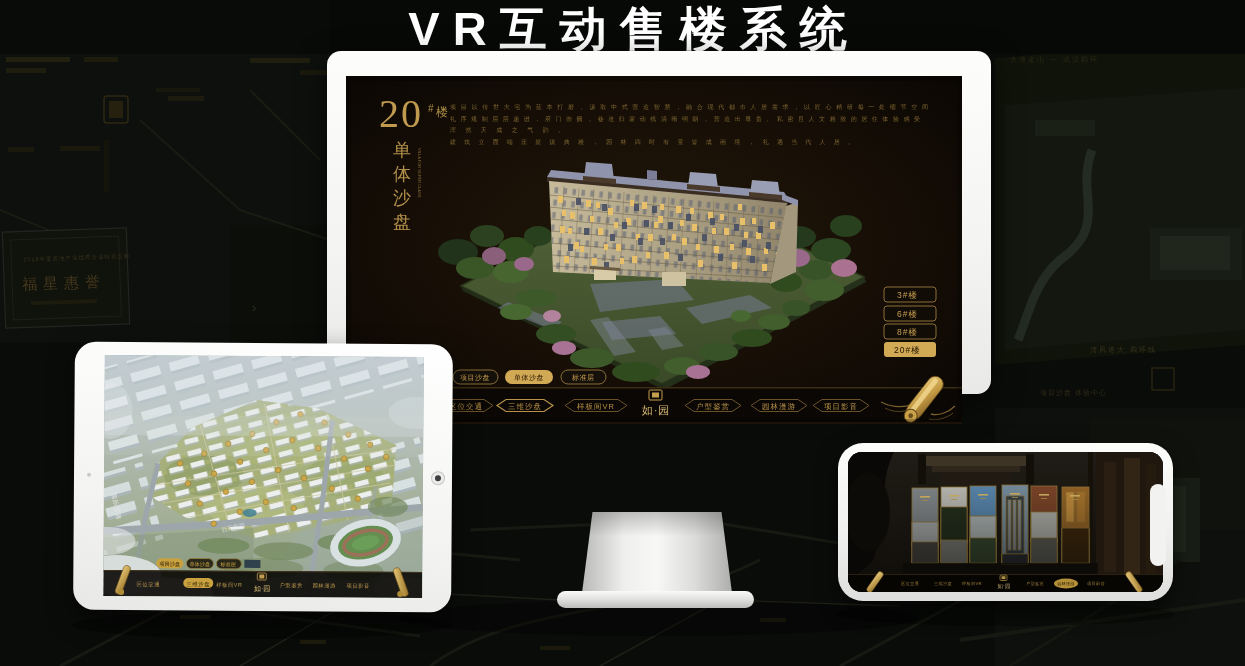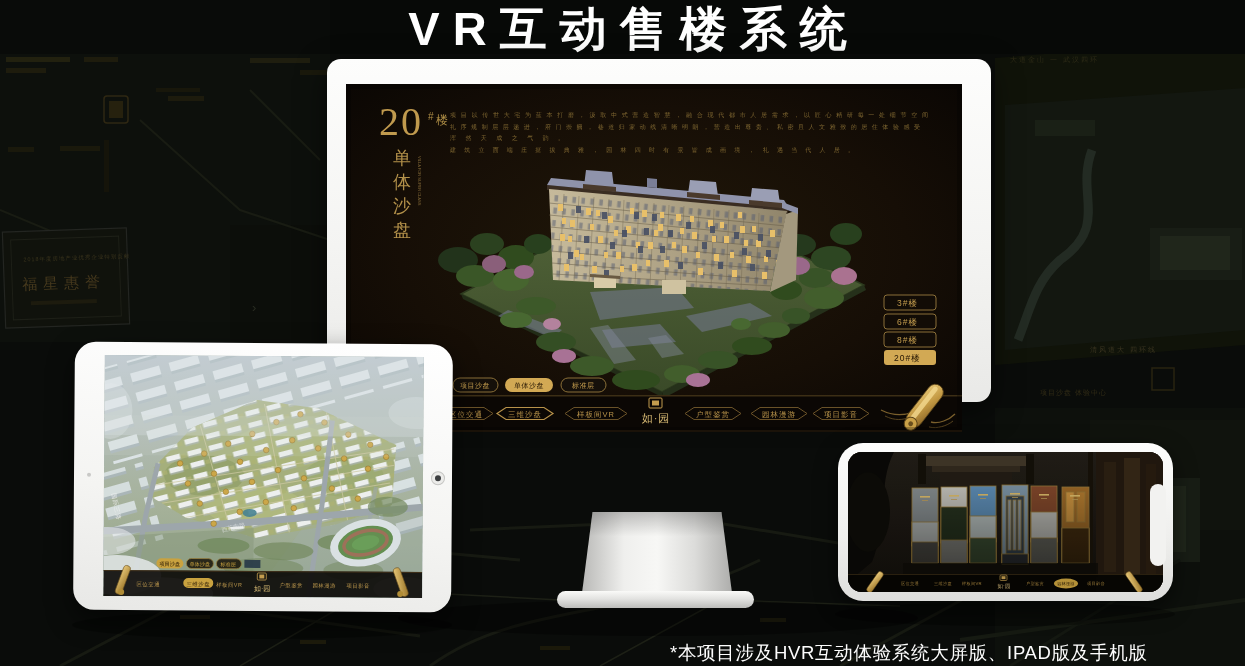--- a/index.html
+++ b/index.html
@@ -3,21 +3,21 @@
 <meta charset="utf-8">
 <style>
   html,body{margin:0;padding:0;background:#0a0c0a;}
   body{width:1245px;height:666px;overflow:hidden;font-family:"Liberation Sans",sans-serif;}
   #stage{position:relative;width:1245px;height:666px;background:#0b0d0b;}
   .abs{position:absolute;}
   #title{position:absolute;left:5px;top:-2px;width:1245px;text-align:center;color:#ffffff;
     font-size:47px;font-weight:bold;letter-spacing:13px;text-indent:13px;}
   #caption{position:absolute;left:670px;top:640px;color:#fdfdfd;font-size:18.5px;letter-spacing:0.7px;}
   
-  #monitor{position:absolute;left:327px;top:59px;width:664px;height:343px;border-radius:14px;
+  #monitor{position:absolute;left:327px;top:51px;width:664px;height:343px;border-radius:14px;
     background:linear-gradient(180deg,#fdfdfc 0%,#f4f4f2 55%,#e9e9e7 100%);
     box-shadow:0 10px 30px rgba(0,0,0,0.55);}
   #mscreen{position:absolute;left:19px;top:25px;width:616px;height:348px;background:#140e08;overflow:hidden;}
   #neck{position:absolute;left:582px;top:512px;width:150px;height:81px;
     background:linear-gradient(180deg,rgba(0,0,0,0.22) 0%,rgba(0,0,0,0) 30%),
       linear-gradient(90deg,#b9b9b7 0%,#efefed 28%,#f7f7f5 50%,#dcdcda 75%,#aeaeac 100%);
     clip-path:polygon(7% 0,93% 0,100% 100%,0% 100%);}
   #foot{position:absolute;left:557px;top:591px;width:197px;height:17px;border-radius:9px;
     background:linear-gradient(180deg,#fafaf8 0%,#e3e3e1 45%,#bcbcba 100%);}
   
@@ -735,14 +735,13 @@
 
       <g>
         <rect x="24" y="118" width="6" height="24" rx="3" transform="rotate(35 27 130)" fill="url(#pgold)" stroke="#6a5020" stroke-width="0.5"></rect>
         <rect x="283" y="118" width="6" height="24" rx="3" transform="rotate(-35 286 130)" fill="url(#pgold)" stroke="#6a5020" stroke-width="0.5"></rect>
       </g>
       </svg>
     </div>
     <div id="notch"></div>
   </div>
 
-  <div id="caption">*本项目涉及HVR互动体验系统大屏版、IPAD版及手机版</div>
 </div>
 
 </body></html>

